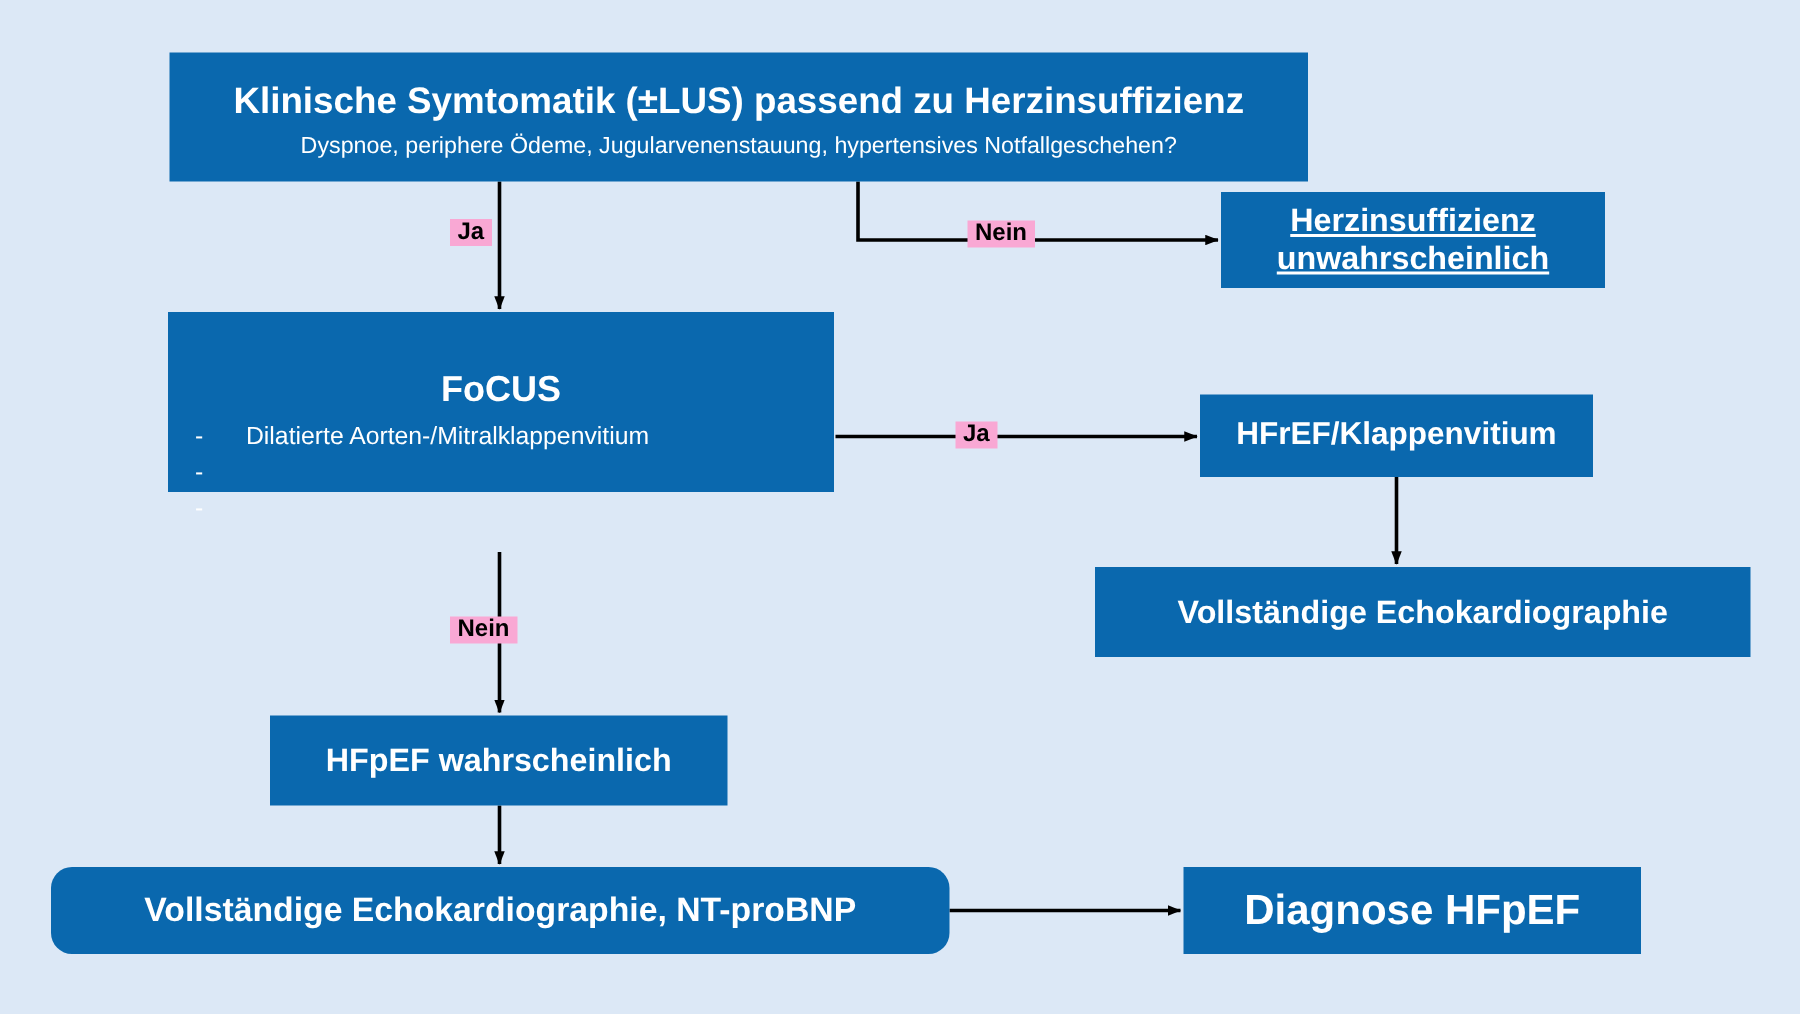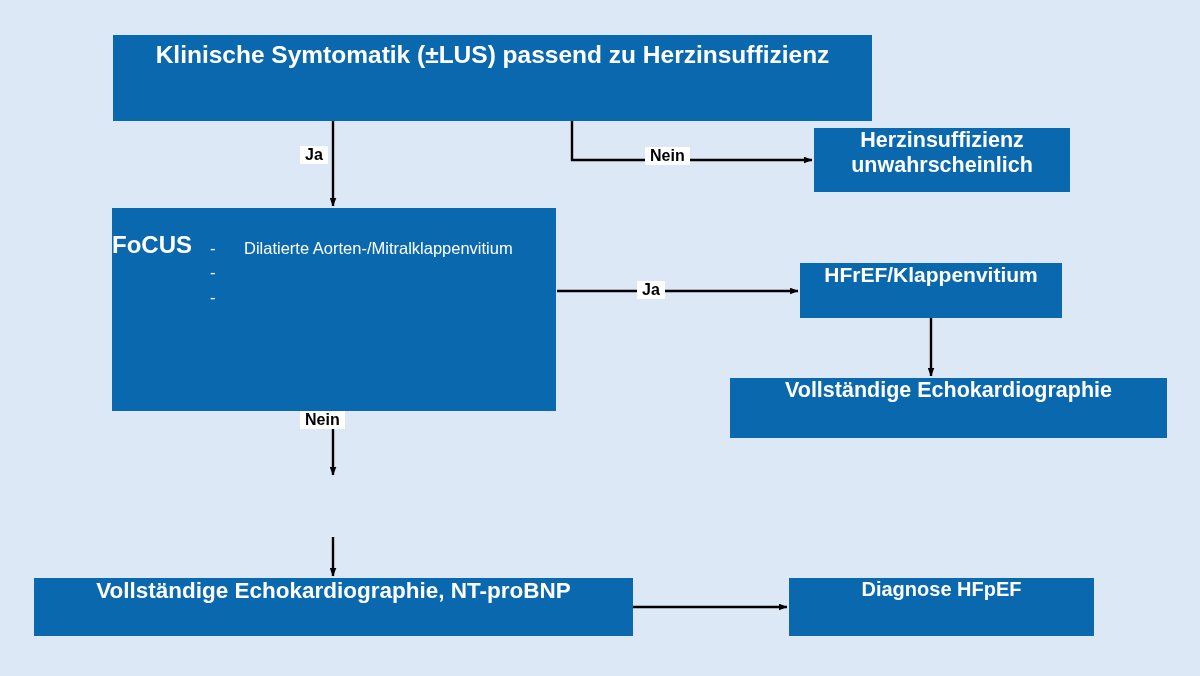--- a/index.html
+++ b/index.html
@@ -18,21 +18,22 @@
     width: 1200px;
     height: 676px;
     background: #dce8f6;
   }
   .node {
     position: absolute;
     background: #0a68ae;
     color: #ffffff;
     box-sizing: border-box;
     display: flex;
-    flex-direction: row;
+    flex-direction: column;
+    align-items: center;
     justify-content: center;
     text-align: center;
   }
   .node .title {
     font-weight: bold;
     line-height: 1.15;
   }
   .node .sub {
     font-weight: normal;
     line-height: 1.2;
@@ -42,26 +43,26 @@
   #node-clinical {
     left: 113px; top: 35px; width: 759px; height: 86px;
     padding-top: 6px;
   }
   #node-clinical .title { font-size: 24.5px; }
   #node-clinical .sub { font-size: 15.5px; margin-top: 7px; }
 
   #node-hf-unlikely {
     left: 814px; top: 128px; width: 256px; height: 64px;
   }
-  #node-hf-unlikely .title { font-size: 21.5px; }
+  #node-hf-unlikely .title { font-size: 21.5px; text-decoration: underline; }
 
   #node-focus {
-    left: 112px; top: 208px; width: 444px; height: 203px;
+    left: 112px; top: 208px; width: 444px; height: 120px;
     justify-content: flex-start;
-    padding-top: 23px;
+    padding-top: 38px;
   }
   #node-focus .title { font-size: 24px; }
   #node-focus .bullets {
     margin-top: 5px;
     width: 100%;
     padding-left: 18px;
     box-sizing: border-box;
     text-align: left;
   }
   #node-focus .bullet {
@@ -84,44 +85,44 @@
     left: 730px; top: 378px; width: 437px; height: 60px;
   }
   #node-echo-right .title { font-size: 21.5px; }
 
   #node-hfpef-likely {
     left: 180px; top: 477px; width: 305px; height: 60px;
   }
   #node-hfpef-likely .title { font-size: 21.5px; }
 
   #node-echo-bnp {
-    left: 34px; top: 578px; width: 599px; height: 58px;
+    left: 34px; top: 578px; width: 599px; height: 58px; border-radius: 14px;
   }
   #node-echo-bnp .title { font-size: 22.5px; }
 
   #node-diagnose {
     left: 789px; top: 578px; width: 305px; height: 58px;
   }
-  #node-diagnose .title { font-size: 20px; }
+  #node-diagnose .title { font-size: 28px; }
 
   
   #connectors {
     position: absolute;
     left: 0; top: 0;
     width: 1200px;
     height: 676px;
     pointer-events: none;
   }
 
   .edge-label {
     position: absolute;
     font-size: 16px;
     font-weight: bold;
     color: #000000;
-    background: #ffffff;
+    background: #f9a8d4;
     padding: 0 5px;
     white-space: nowrap;
   }
   #label-ja-1   { left: 300px; top: 146px; }
   #label-nein-1 { left: 645px; top: 147px; }
   #label-ja-2   { left: 637px; top: 281px; }
   #label-nein-2 { left: 300px; top: 411px; }
 </style>
 </head>
 <body>
@@ -145,20 +146,21 @@
 
     <line x1="931" y1="318" x2="931" y2="376" stroke="#000000" stroke-width="2.4" marker-end="url(#arrowhead)"></line>
 
     <line x1="333" y1="537" x2="333" y2="576" stroke="#000000" stroke-width="2.4" marker-end="url(#arrowhead)"></line>
 
     <line x1="633" y1="607" x2="787" y2="607" stroke="#000000" stroke-width="2.4" marker-end="url(#arrowhead)"></line>
   </svg>
 
   <div class="node" id="node-clinical">
     <div class="title">Klinische Symtomatik (±LUS) passend zu Herzinsuffizienz</div>
+    <div class="sub">Dyspnoe, periphere Ödeme, Jugularvenenstauung, hypertensives Notfallgeschehen?</div>
   </div>
 
   <div class="node" id="node-hf-unlikely">
     <div class="title">Herzinsuffizienz unwahrscheinlich</div>
   </div>
 
   <div class="node" id="node-focus">
     <div class="title">FoCUS</div>
     <div class="bullets">
       <div class="bullet">
@@ -175,20 +177,23 @@
   </div>
 
   <div class="node" id="node-hfref">
     <div class="title">HFrEF/Klappenvitium</div>
   </div>
 
   <div class="node" id="node-echo-right">
     <div class="title">Vollständige Echokardiographie</div>
   </div>
 
+  <div class="node" id="node-hfpef-likely">
+    <div class="title">HFpEF wahrscheinlich</div>
+  </div>
 
   <div class="node" id="node-echo-bnp">
     <div class="title">Vollständige Echokardiographie, NT-proBNP</div>
   </div>
 
   <div class="node" id="node-diagnose">
     <div class="title">Diagnose HFpEF</div>
   </div>
 
   <div class="edge-label" id="label-ja-1">Ja</div>

